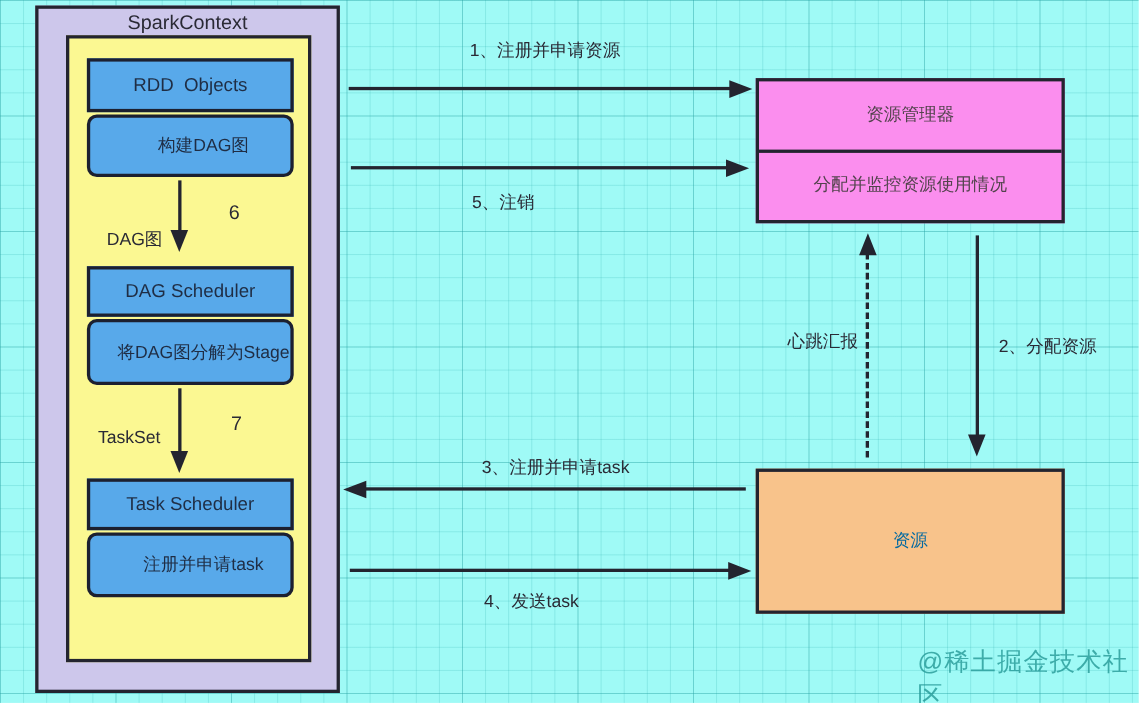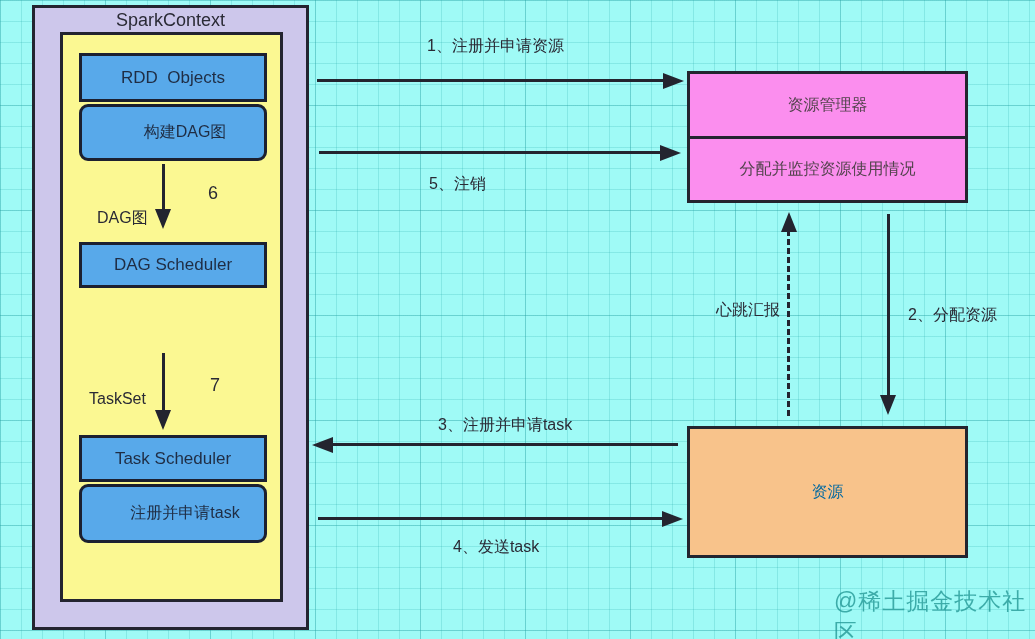--- a/index.html
+++ b/index.html
@@ -91,20 +91,21 @@
 
   <div class="abs component comp-title" style="top:53px; height:49px;">RDD  Objects</div>
   <div class="abs component comp-sub" style="top:104px; height:57px;">构建DAG图</div>
 
   <div class="abs vline" style="left:162px; top:164px; height:46px;"></div>
   <div class="abs head-down" style="left:155px; top:209px;"></div>
   <div class="abs edge-label" style="left:97px; top:184px;margin-top:24px;">DAG图</div>
   <div class="abs step-num" style="left:208px; top:183px;">6</div>
 
   <div class="abs component comp-title" style="top:242px; height:46px;">DAG Scheduler</div>
+  <div class="abs component comp-sub" style="top:290px; height:60px;">将DAG图分解为Stage</div>
 
   <div class="abs vline" style="left:162px; top:353px; height:58px;"></div>
   <div class="abs head-down" style="left:155px; top:410px;"></div>
   <div class="abs edge-label" style="left:89px; top:390px;">TaskSet</div>
   <div class="abs step-num" style="left:210px; top:375px;">7</div>
 
   <div class="abs component comp-title" style="top:435px; height:47px;">Task Scheduler</div>
   <div class="abs component comp-sub" style="top:484px; height:59px;">注册并申请task</div>
 
   <div class="abs twopart rm-box">
@@ -131,17 +132,17 @@
   <div class="abs vline" style="left:887px; top:214px; height:182px;"></div>
   <div class="abs head-down" style="left:880px; top:395px;"></div>
   <div class="abs edge-label" style="left:908px; top:305px;">2、分配资源</div>
 
   <div class="abs hline" style="left:332px; top:443px; width:346px;"></div>
   <div class="abs head-left" style="left:312px; top:437px;"></div>
   <div class="abs edge-label" style="left:438px; top:415px;">3、注册并申请task</div>
 
   <div class="abs hline" style="left:318px; top:517px; width:346px;"></div>
   <div class="abs head-right" style="left:662px; top:511px;"></div>
-  <div class="abs edge-label" style="left:453px; top:537px;">4、发送task</div>
+  <div class="abs edge-label" style="left:440px; top:537px;">4、发送task</div>
 
   <div class="abs watermark">@稀土掘金技术社区</div>
 
 </div>
 
 </body></html>

